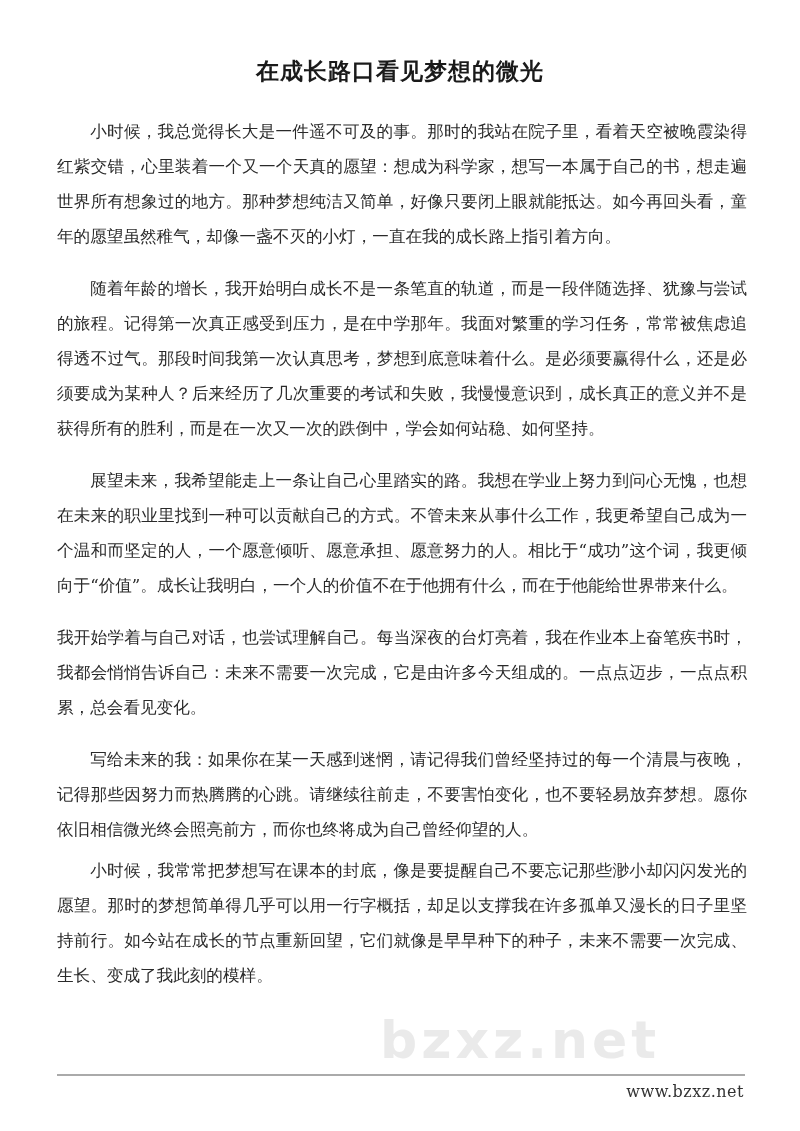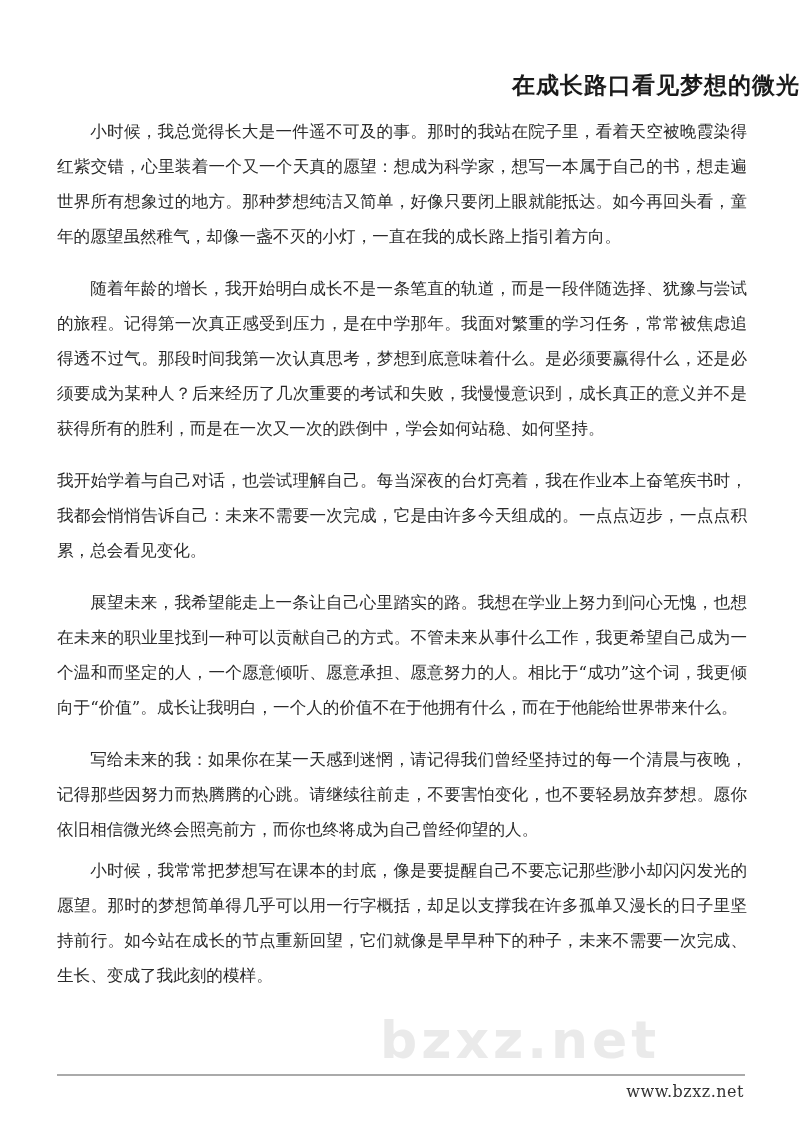--- a/index.html
+++ b/index.html
@@ -17,27 +17,27 @@
   .footer-url { position: absolute; right: 56px; top: 1082px; font-family: "DejaVu Serif", "Liberation Serif", serif;
                 font-size: 16px; color: #333; letter-spacing: 0.5px; }
   .watermark { position: absolute; left: 380px; top: 1010px; font-family: "DejaVu Sans", "Liberation Sans", sans-serif;
                font-weight: bold; font-size: 52px; color: rgba(180,180,180,0.28); letter-spacing: 4px; }
 </style>
 </head>
 <body>
 
 <div class="page">
 
-  <h1 class="title" style="top:70px; margin:0;text-align:right;">在成长路口看见梦想的微光</h1>
+  <h1 class="title" style="top:56px; margin:0;">在成长路口看见梦想的微光</h1>
 
   <div class="section" style="top:114px;">
     <p class="para indent">小时候，我总觉得长大是一件遥不可及的事。那时的我站在院子里，看着天空被晚霞染得红紫交错，心里装着一个又一个天真的愿望：想成为科学家，想写一本属于自己的书，想走遍世界所有想象过的地方。那种梦想纯洁又简单，好像只要闭上眼就能抵达。如今再回头看，童年的愿望虽然稚气，却像一盏不灭的小灯，一直在我的成长路上指引着方向。</p>
     <p class="para indent">随着年龄的增长，我开始明白成长不是一条笔直的轨道，而是一段伴随选择、犹豫与尝试的旅程。记得第一次真正感受到压力，是在中学那年。我面对繁重的学习任务，常常被焦虑追得透不过气。那段时间我第一次认真思考，梦想到底意味着什么。是必须要赢得什么，还是必须要成为某种人？后来经历了几次重要的考试和失败，我慢慢意识到，成长真正的意义并不是获得所有的胜利，而是在一次又一次的跌倒中，学会如何站稳、如何坚持。</p>
+    <p class="para indent">展望未来，我希望能走上一条让自己心里踏实的路。我想在学业上努力到问心无愧，也想在未来的职业里找到一种可以贡献自己的方式。不管未来从事什么工作，我更希望自己成为一个温和而坚定的人，一个愿意倾听、愿意承担、愿意努力的人。相比于“成功”这个词，我更倾向于“价值”。成长让我明白，一个人的价值不在于他拥有什么，而在于他能给世界带来什么。</p>
     <p class="para">我开始学着与自己对话，也尝试理解自己。每当深夜的台灯亮着，我在作业本上奋笔疾书时，我都会悄悄告诉自己：未来不需要一次完成，它是由许多今天组成的。一点点迈步，一点点积累，总会看见变化。</p>
-    <p class="para indent">展望未来，我希望能走上一条让自己心里踏实的路。我想在学业上努力到问心无愧，也想在未来的职业里找到一种可以贡献自己的方式。不管未来从事什么工作，我更希望自己成为一个温和而坚定的人，一个愿意倾听、愿意承担、愿意努力的人。相比于“成功”这个词，我更倾向于“价值”。成长让我明白，一个人的价值不在于他拥有什么，而在于他能给世界带来什么。</p>
     <p class="para indent">写给未来的我：如果你在某一天感到迷惘，请记得我们曾经坚持过的每一个清晨与夜晚，记得那些因努力而热腾腾的心跳。请继续往前走，不要害怕变化，也不要轻易放弃梦想。愿你依旧相信微光终会照亮前方，而你也终将成为自己曾经仰望的人。</p>
   </div>
 
 
   <div class="section" style="top:853px;">
     <p class="para indent">小时候，我常常把梦想写在课本的封底，像是要提醒自己不要忘记那些渺小却闪闪发光的愿望。那时的梦想简单得几乎可以用一行字概括，却足以支撑我在许多孤单又漫长的日子里坚持前行。如今站在成长的节点重新回望，它们就像是早早种下的种子，未来不需要一次完成、生长、变成了我此刻的模样。</p>
   </div>
 
   <div class="watermark">bzxz.net</div>
 

